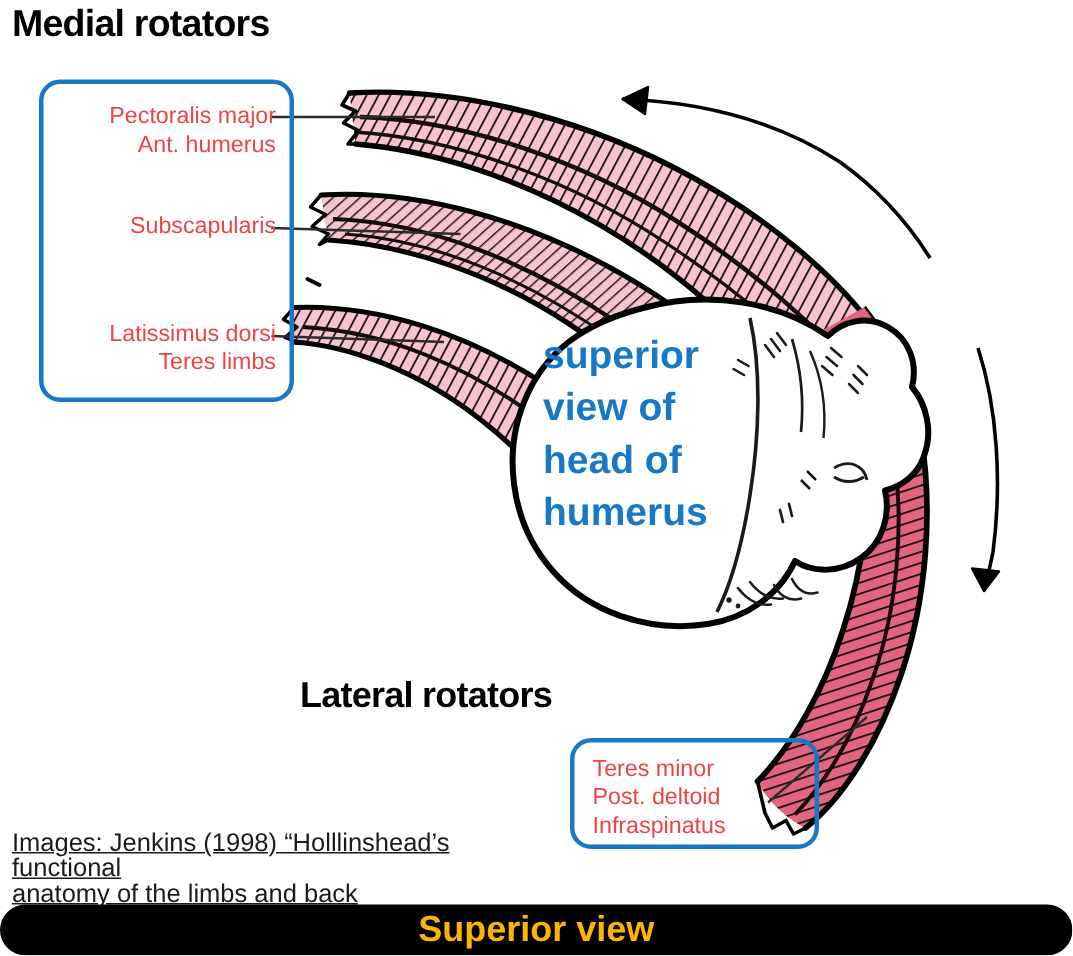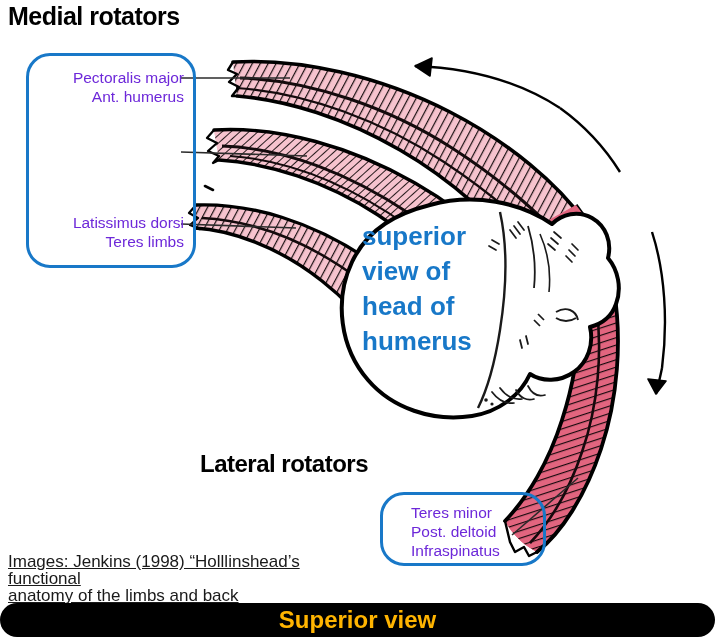--- a/index.html
+++ b/index.html
@@ -43,23 +43,23 @@
     top: 450px;
     font-size: 24px;
     text-align: center;
   }
 
   
   .callout {
     position: absolute;
     box-sizing: border-box;
     border: 3px solid #1878c8;
-    border-radius: 24px;
+    border-radius: 14px;
     background: transparent;
-    color: #6d28d9;
+    color: #ef4444;
   }
   .callout .line {
     font-size: 15.5px;
     line-height: 19px;
     white-space: nowrap;
   }
   #callout-medial {
     left: 26px;
     top: 53px;
     width: 170px;
@@ -78,21 +78,20 @@
     left: 380px;
     top: 492px;
     width: 166px;
     height: 74px;
   }
   #callout-lateral .group {
     position: absolute;
     left: 12px;
     top: 8px;
     text-align: left;
-    margin-left: 16px;
   }
 
   
   #center-label {
     position: absolute;
     left: 362px;
     top: 219px;
     color: #1878c8;
     font-size: 26px;
     font-weight: bold;
@@ -316,20 +315,23 @@
 
   <div class="heading" id="heading-medial">Medial rotators</div>
 
   <div class="heading" id="heading-lateral">Lateral rotators</div>
 
   <div class="callout" id="callout-medial">
     <div class="group" id="medial-group-1">
       <div class="line">Pectoralis major</div>
       <div class="line">Ant. humerus</div>
     </div>
+    <div class="group" id="medial-group-2">
+      <div class="line">Subscapularis</div>
+    </div>
     <div class="group" id="medial-group-3">
       <div class="line">Latissimus dorsi</div>
       <div class="line">Teres limbs</div>
     </div>
   </div>
 
   <div class="callout" id="callout-lateral">
     <div class="group">
       <div class="line">Teres minor</div>
       <div class="line">Post. deltoid</div>

